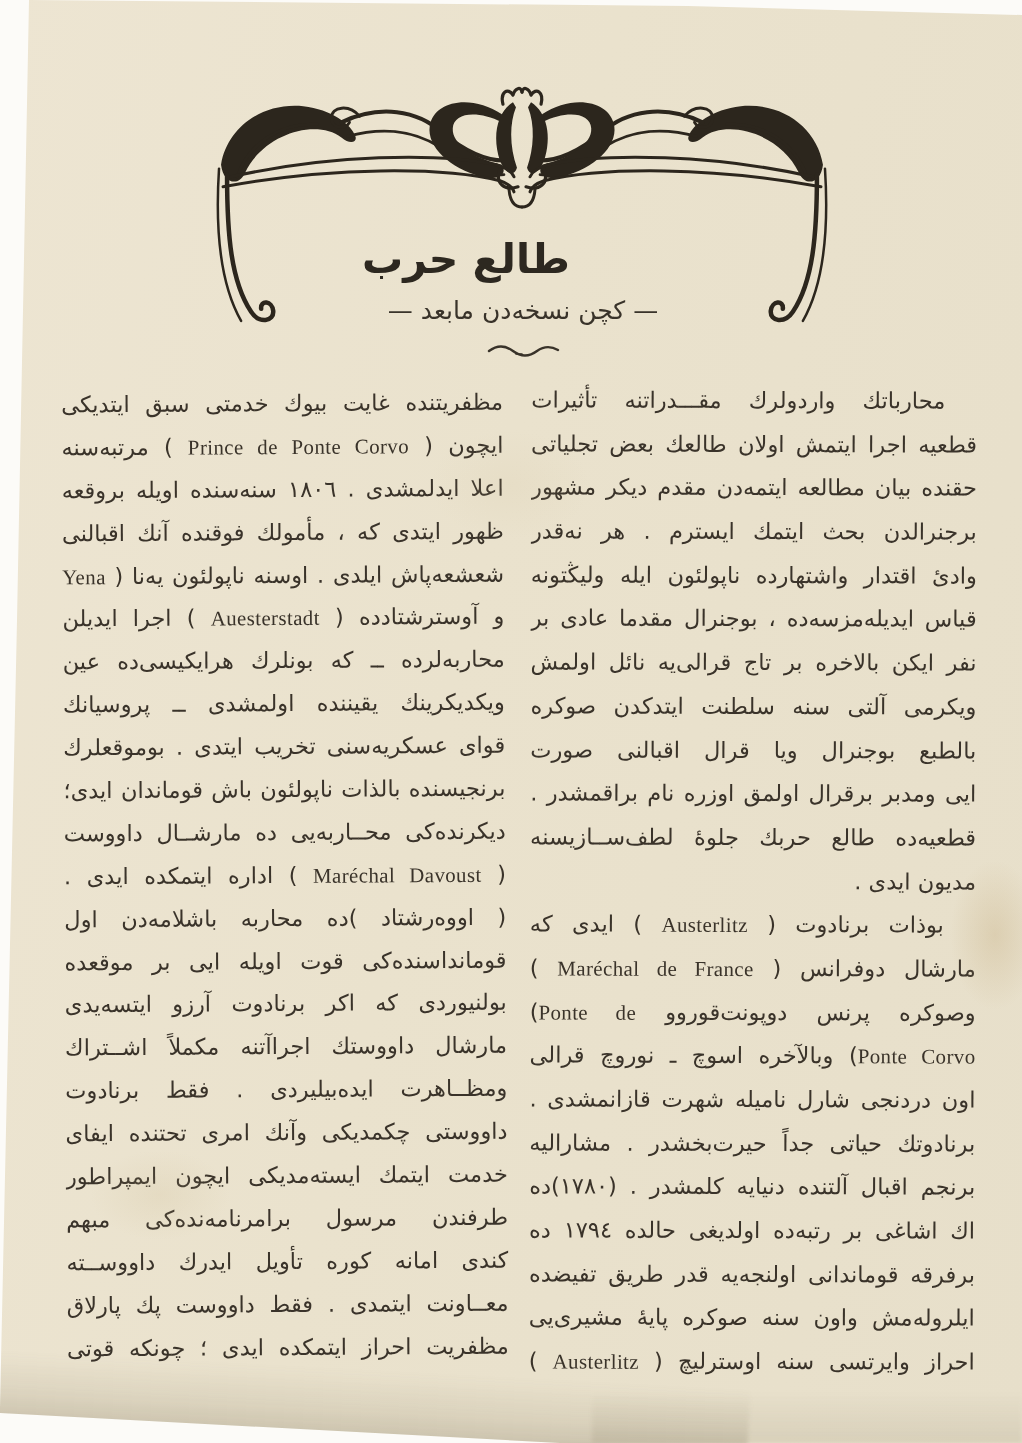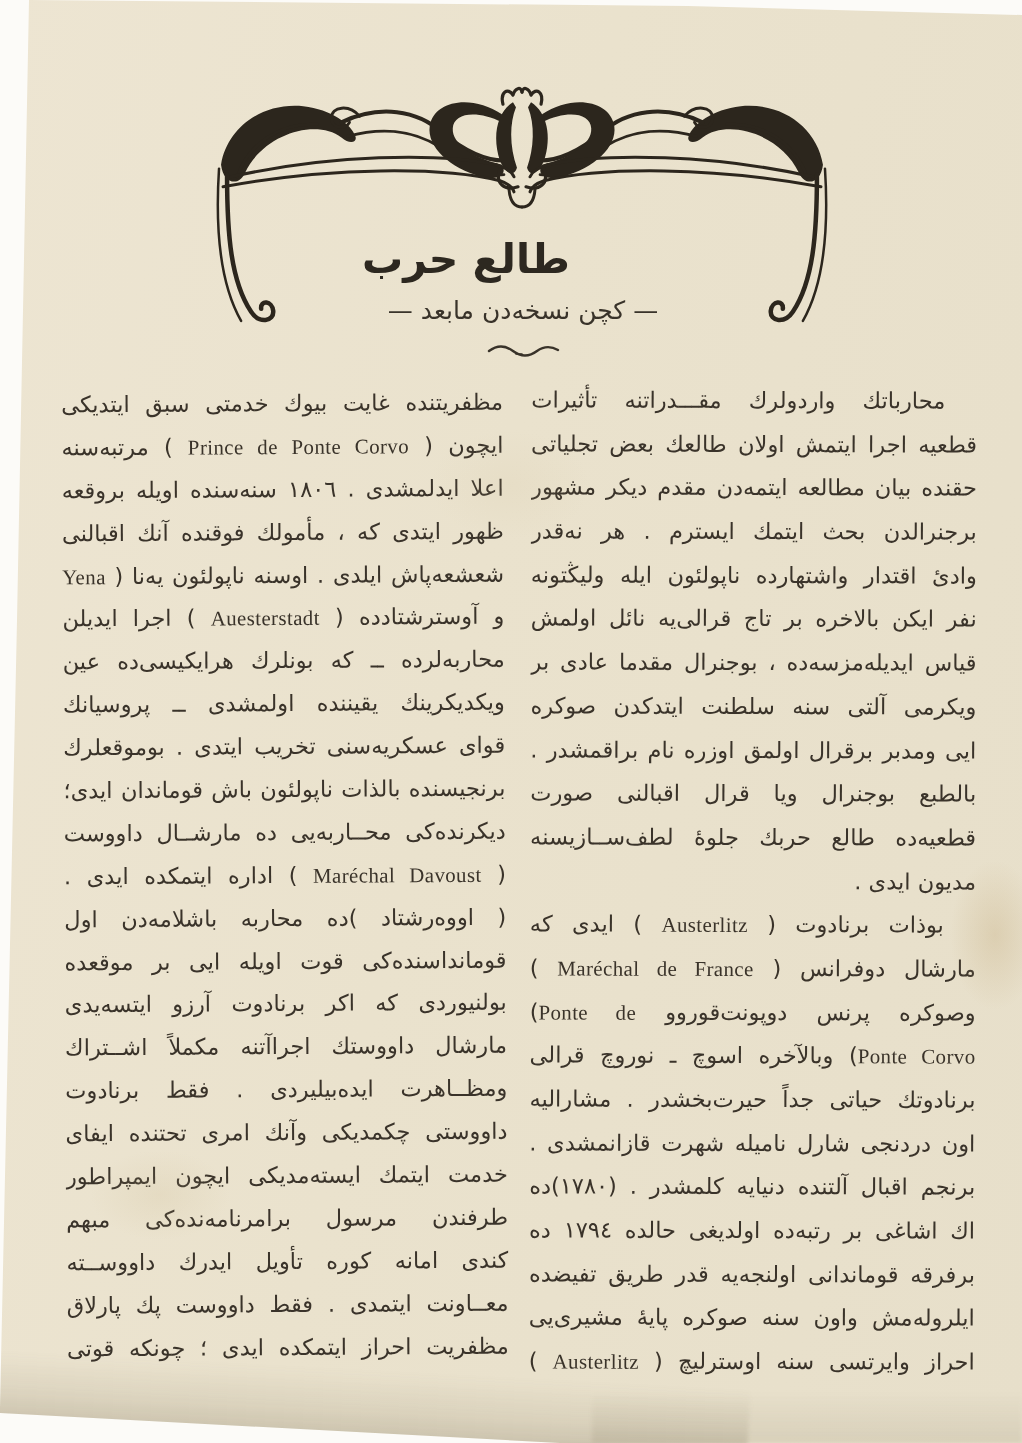--- a/index.html
+++ b/index.html
@@ -99,33 +99,33 @@
     <path d="M3,9 C11,3 19,3 27,9 C35,15 43,15 51,9 C58,4 65,4 72,8" stroke-width="2.4"></path>
     <path d="M30,12 L36,12" stroke-width="1.6"></path>
   </svg>
 
   <div class="col col-right">
       <div class="line indent">محارباتك واردولرك مقـــدراتنه تأثيرات</div>
       <div class="line">قطعيه اجرا ايتمش اولان طالعك بعض تجلياتى</div>
       <div class="line">حقنده بيان مطالعه ايتمه‌دن مقدم ديكر مشهور</div>
       <div class="line">برجنرالدن بحث ايتمك ايسترم . هر نه‌قدر بوجنرال</div>
       <div class="line">وادئ اقتدار واشتهارده ناپولئون ايله وليڭتونه</div>
+      <div class="line">قياس ايديله‌مزسه‌ده ، بوجنرال مقدما عادى بر</div>
       <div class="line">نفر ايكن بالاخره بر تاج قرالى‌يه نائل اولمش</div>
-      <div class="line">قياس ايديله‌مزسه‌ده ، بوجنرال مقدما عادى بر</div>
       <div class="line">ويكرمى آلتى سنه سلطنت ايتدكدن صوكره</div>
+      <div class="line">بالطبع بوجنرال ويا قرال اقبالنى صورت</div>
       <div class="line">ايى ومدبر برقرال اولمق اوزره نام براقمشدر .</div>
-      <div class="line">بالطبع بوجنرال ويا قرال اقبالنى صورت</div>
       <div class="line">قطعيه‌ده طالع حربك جلوهٔ لطف‌ســازيسنه</div>
       <div class="line end">مديون ايدى .</div>
       <div class="line indent">بوذات برنادوت ( <span class="latin">Austerlitz</span> ) ايدى كه</div>
       <div class="line">مارشال دوفرانس ( <span class="latin">Maréchal de France</span> )</div>
       <div class="line">وصوكره پرنس دوپونت‌قوروو ‎(<span class="latin">Ponte de</span></div>
       <div class="line"><span class="latin">Ponte Corvo</span>‎) وبالآخره اسوچ ـ نوروچ قرالى</div>
+      <div class="line">اون دردنجى شارل ناميله شهرت قازانمشدى .</div>
       <div class="line">برنادوتك حياتى جداً حيرت‌بخشدر . مشاراليه</div>
-      <div class="line">اون دردنجى شارل ناميله شهرت قازانمشدى .</div>
       <div class="line">برنجم اقبال آلتنده دنيايه كلمشدر . (١٧٨٠)ده</div>
       <div class="line">اك اشاغى بر رتبه‌ده اولديغى حالده ١٧٩٤ ده</div>
       <div class="line">برفرقه قوماندانى اولنجه‌يه قدر طريق تفيضده</div>
       <div class="line">ايلروله‌مش واون سنه صوكره پايهٔ مشيرى‌يى</div>
       <div class="line">احراز وايرتسى سنه اوسترليچ ( <span class="latin">Austerlitz</span> )</div>
     </div>
   <div class="col col-left">
       <div class="line">مظفريتنده غايت بيوك خدمتى سبق ايتديكى</div>
       <div class="line">ايچون ( <span class="latin">Prince de Ponte Corvo</span> ) مرتبه‌سنه</div>
       <div class="line">اعلا ايدلمشدى . ١٨٠٦ سنه‌سنده اويله بروقعه</div>

